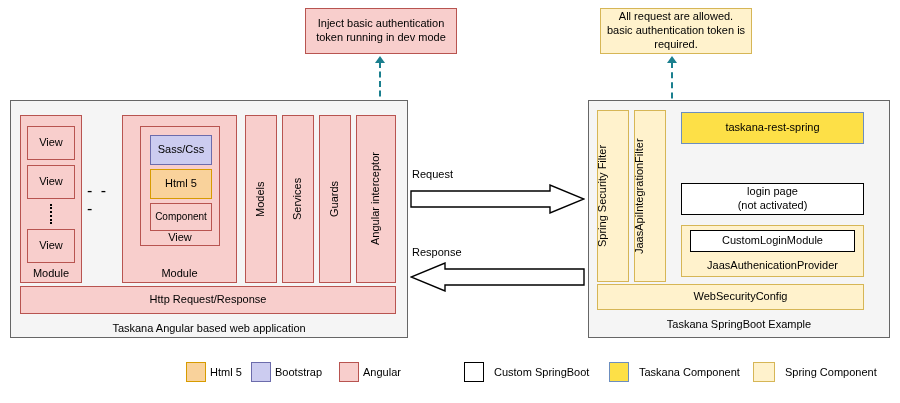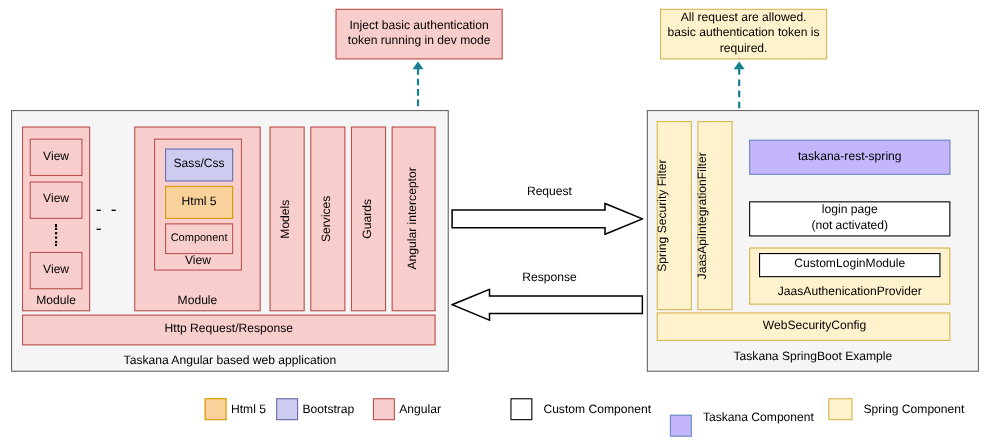--- a/index.html
+++ b/index.html
@@ -25,21 +25,21 @@
     text-align: center;
     font-size: 11px;
     color: #000000;
     line-height: 1.25;
     box-sizing: border-box;
   }
   .angular   { background: #f8cecc; border: 1px solid #b85450; }
   .bootstrap { background: #ccccf0; border: 1px solid #6c6cac; }
   .html5     { background: #f9d29b; border: 1px solid #d79b00; }
   .spring    { background: #fff2cc; border: 1px solid #d6b656; padding-left: 20px; }
-  .taskana   { background: #c4b5fd; border: 1px solid #6c8ebf; margin-top: 15px; }
+  .taskana   { background: #fde047; border: 1px solid #6c8ebf; }
   .custom    { background: #ffffff; border: 1px solid #000000; }
 
   .panel {
     background: #f5f5f5;
     border: 1px solid #666666;
   }
 
   
   .vert {
     writing-mode: vertical-rl;
@@ -80,21 +80,21 @@
     justify-content: center;
     font-family: "Liberation Sans", sans-serif;
   }
 
   
   .arrow-svg { display: block; }
 
   .arrow-label {
     font-size: 11px;
     color: #000000;
-    text-align: center;
+    text-align: left;
     width: 100%;
   }
 
   
   .legend-swatch {
     width: 20px;
     height: 20px;
     box-sizing: border-box;
   }
   .legend-item {
@@ -186,21 +186,21 @@
     <span class="legend-swatch bootstrap"></span>
     <span class="legend-text">Bootstrap</span>
   </div>
   <div class="abs legend-item" style="left:339px; top:362px;">
     <span class="legend-swatch angular"></span>
     <span class="legend-text">Angular</span>
   </div>
 
   <div class="abs legend-item" style="left:464px; top:362px;">
     <span class="legend-swatch custom"></span>
-    <span class="legend-text wide">Custom Component</span>
+    <span class="legend-text wide">Custom SpringBoot</span>
   </div>
   <div class="abs legend-item" style="left:609px; top:362px;justify-content:flex-end;">
     <span class="legend-swatch taskana"></span>
     <span class="legend-text wide">Taskana Component</span>
   </div>
   <div class="abs legend-item" style="left:753px; top:362px;align-items:center;">
     <span class="legend-swatch spring"></span>
     <span class="legend-text wide">Spring Component</span>
   </div>
 

